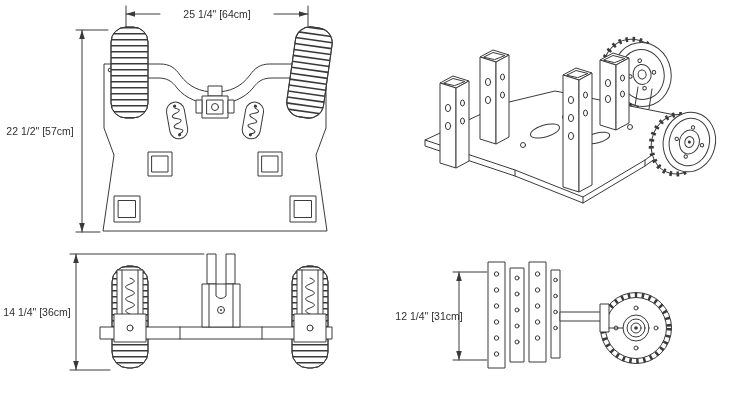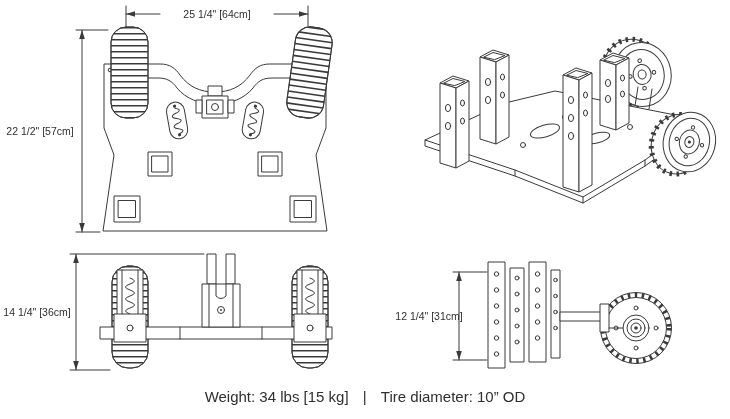--- a/index.html
+++ b/index.html
@@ -322,19 +322,14 @@
         <circle class="s" cx="221" cy="78" r="2"></circle>
     </g>
 
     <g>
       <rect class="sw" x="165" y="62" width="44" height="9"></rect>
       <rect class="sw" x="205" y="54" width="9" height="28"></rect>
       <line class="s" x1="214" y1="78" x2="228" y2="78"></line>
     </g>
   </svg>
 
-  <div class="footer">
-    <span>Weight: 34 lbs [15 kg]</span>
-    <span>|</span>
-    <span>Tire diameter: 10” OD</span>
-  </div>
 
 </div>
 
 </body></html>

